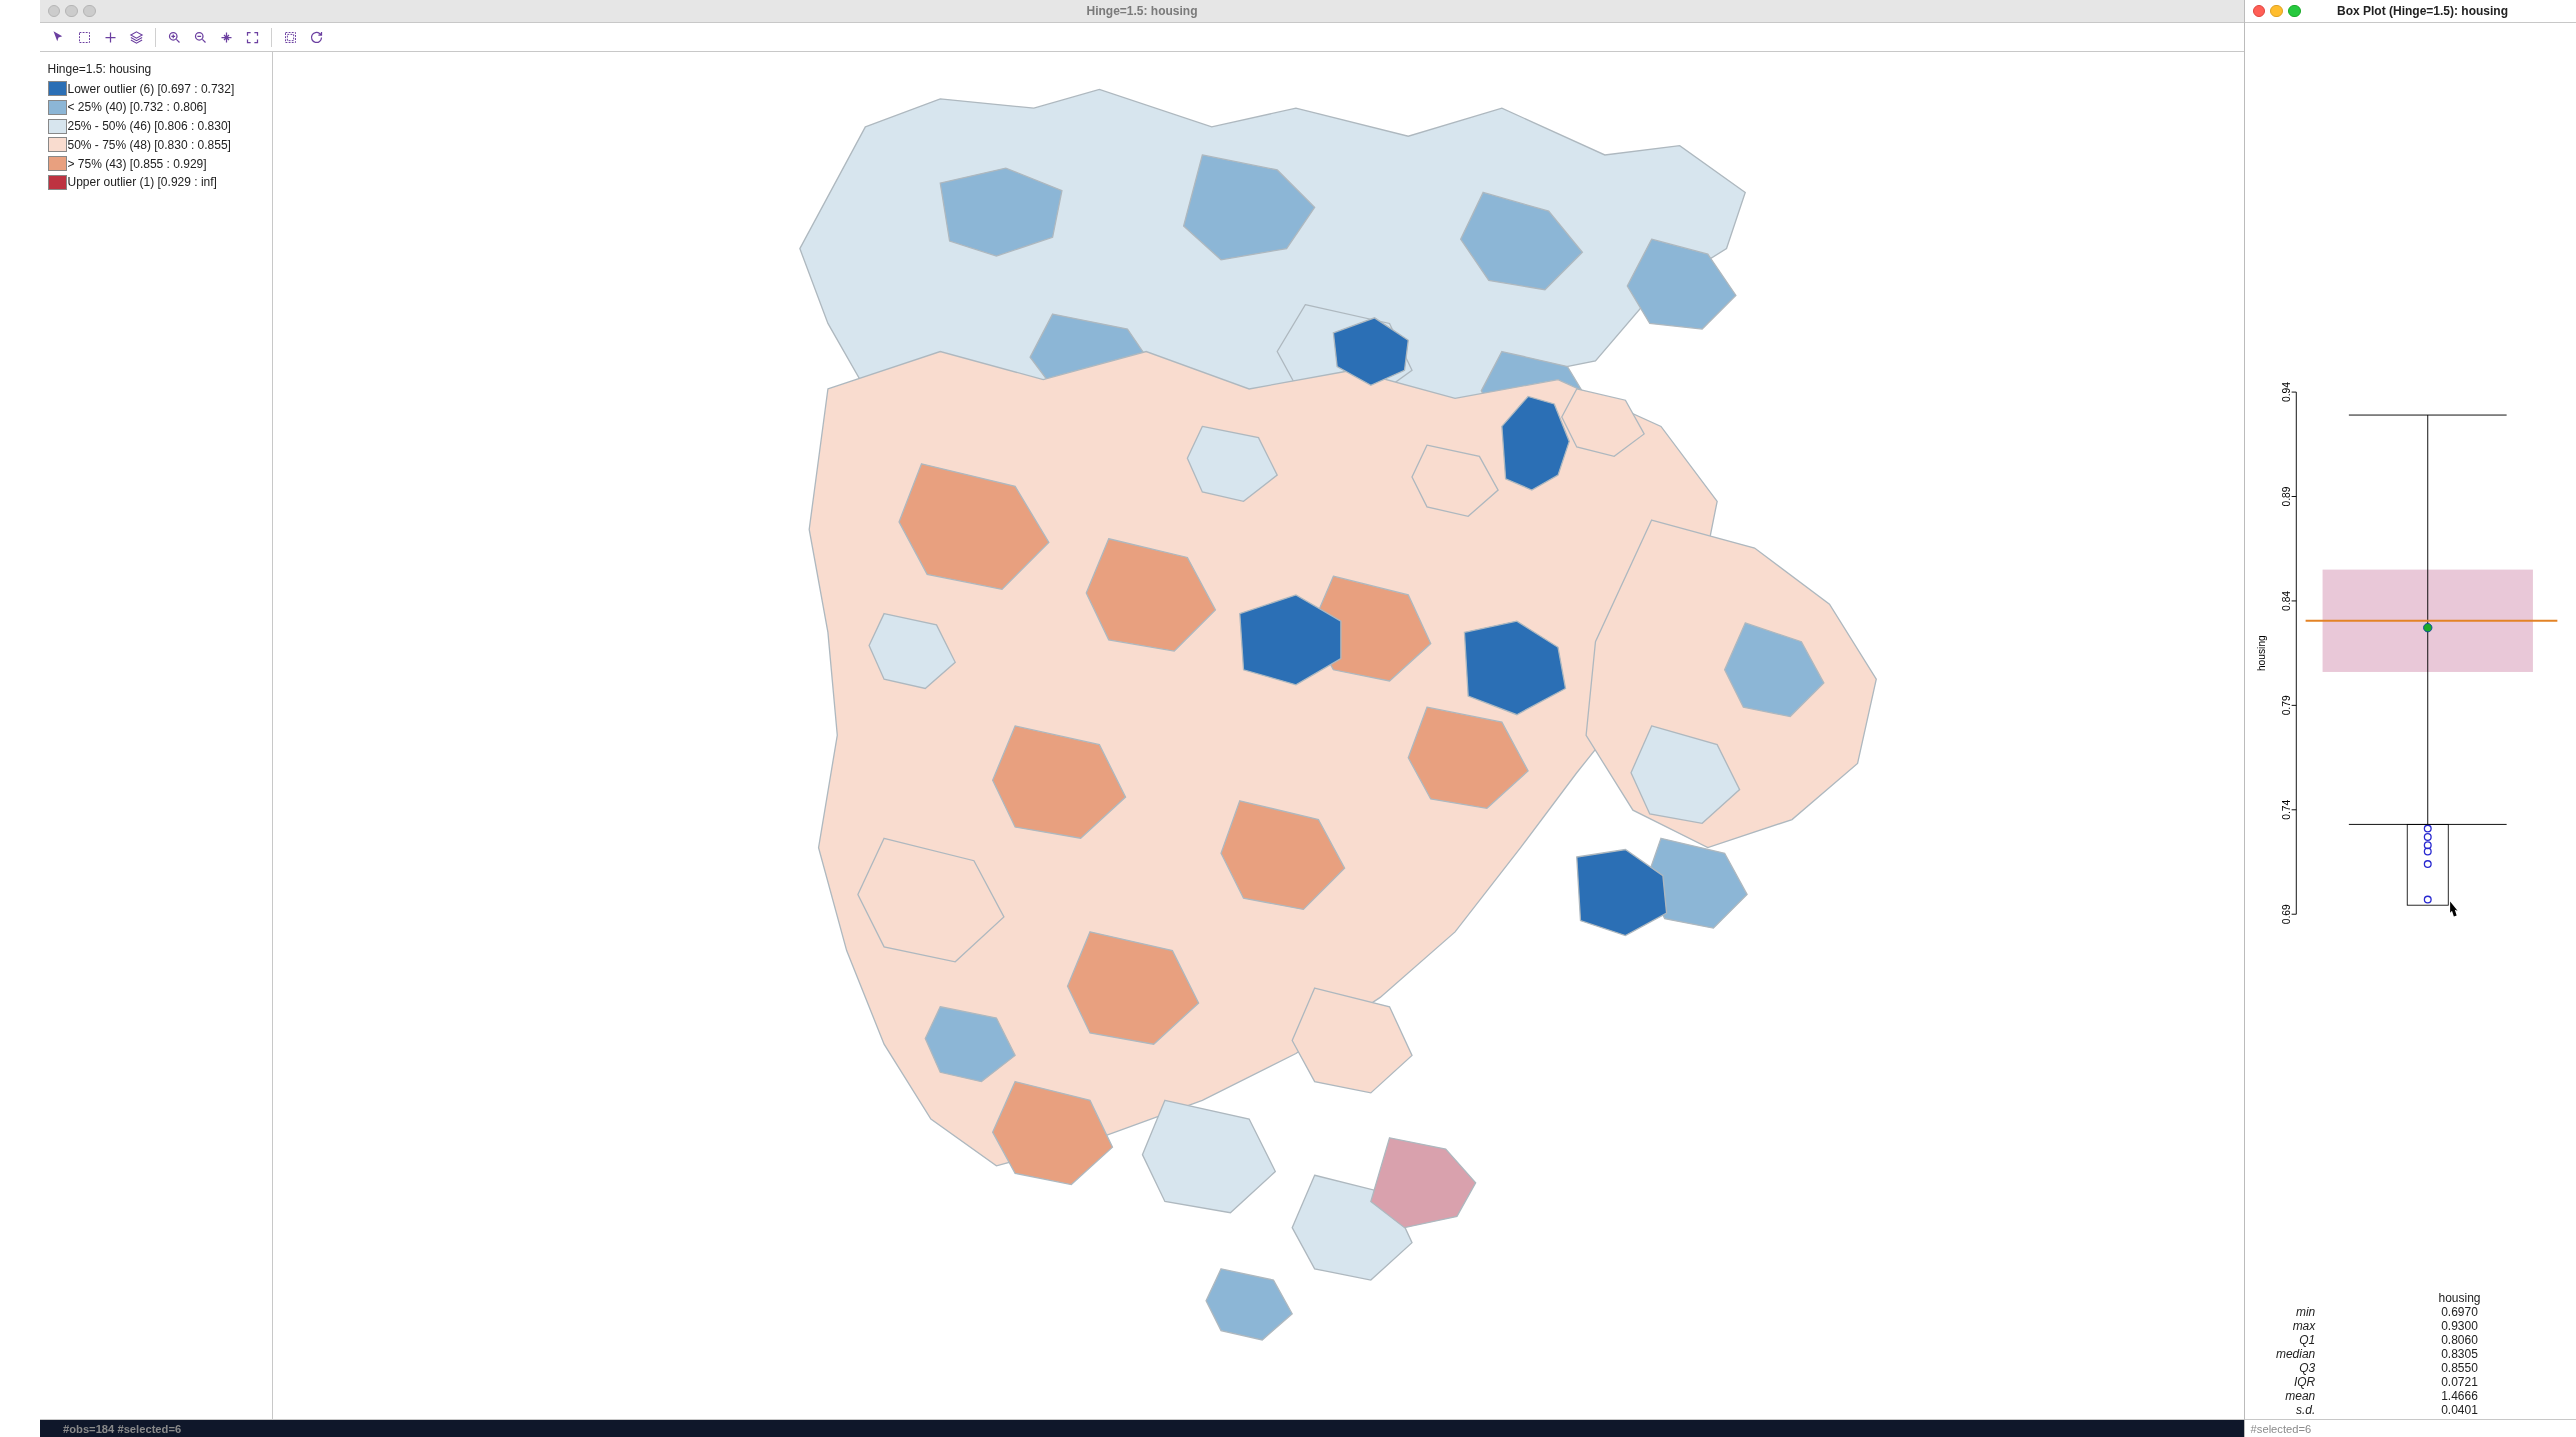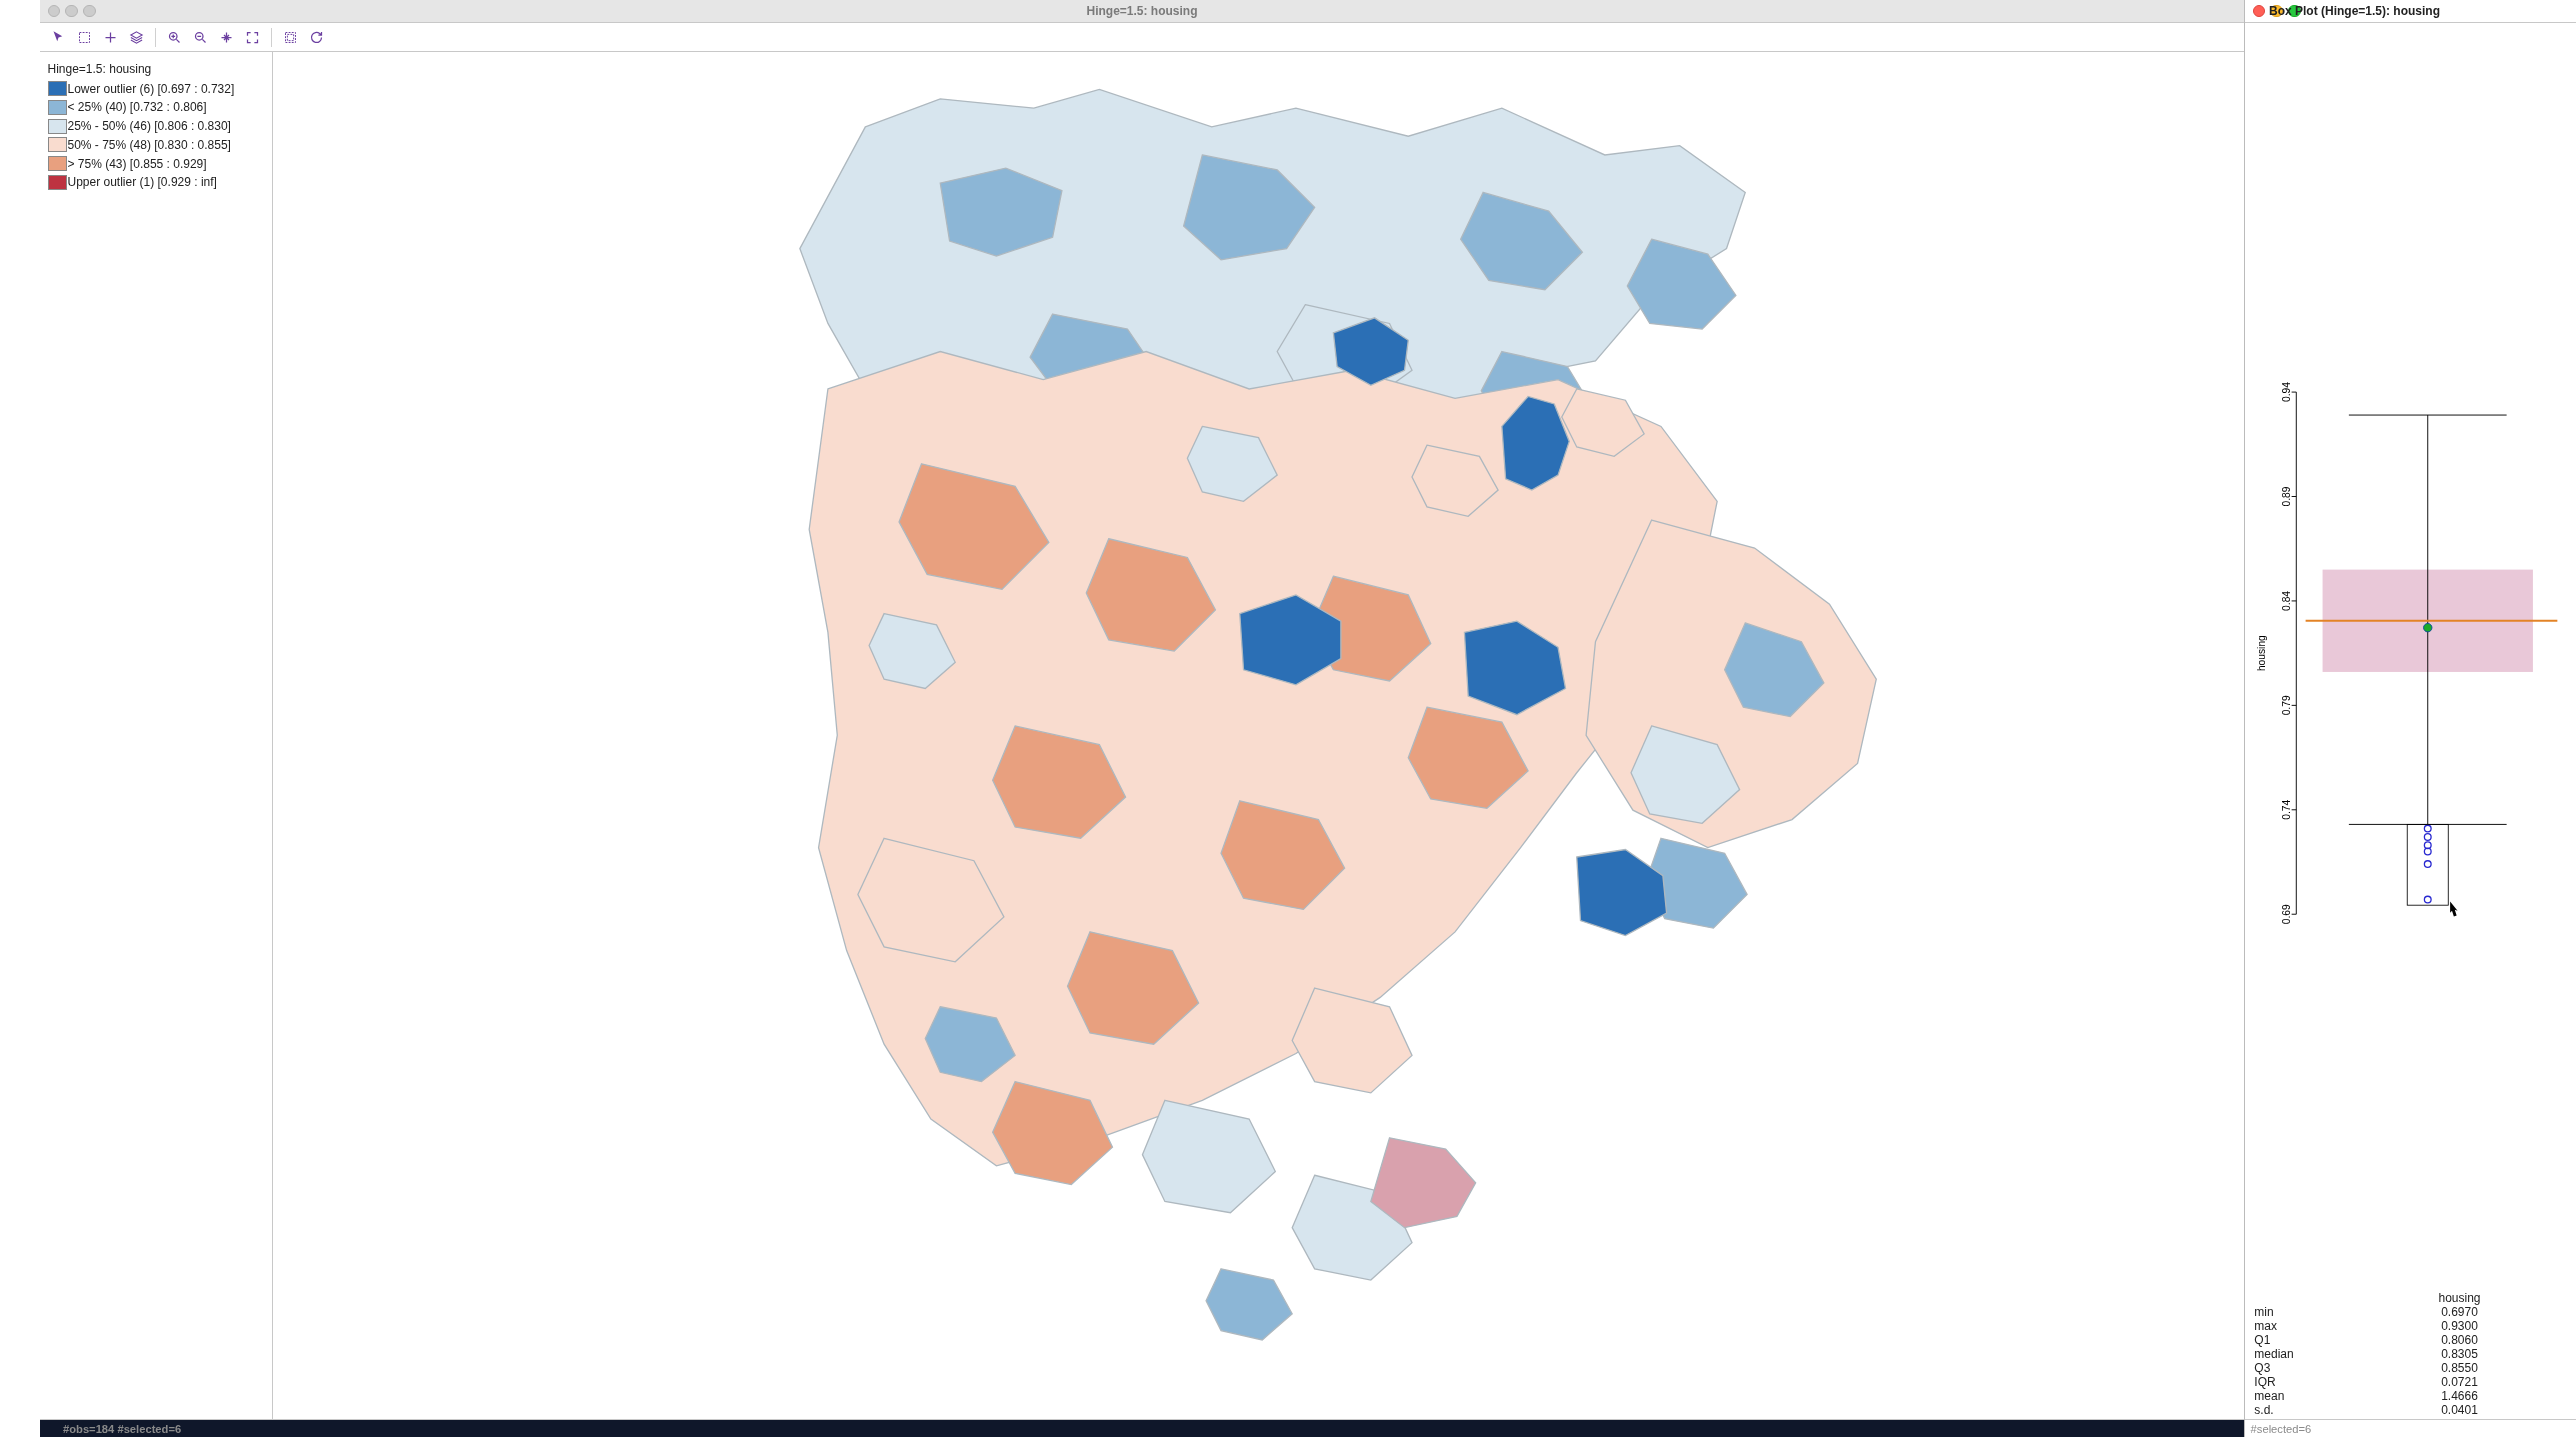--- a/index.html
+++ b/index.html
@@ -145,20 +145,21 @@
     display: flex;
     align-items: center;
     padding: 0 7.5px;
     background: #fff;
     border-bottom: 0.9px solid #c8c8c8;
     position: relative;
   }
   .box-title-text {
     position: absolute;
     left: 0; right: 0;
+    text-align: center;
     font-size: 12px;
     font-weight: 700;
     color: #222;
     pointer-events: none;
     margin-left: 24px;
   }
   .box-body {
     flex: 1 1 auto;
     display: flex;
     flex-direction: column;
@@ -172,20 +173,22 @@
     flex: 0 0 auto;
     padding: 3.7px 9.3px 1.9px 9.3px;
     font-size: 12px;
     border-top: none;
   }
   .stats-row {
     display: flex;
   }
   .stats-label {
     flex: 0 0 61px;
+    text-align: right;
+    font-style: italic;
   }
   .stats-val {
     flex: 1 1 auto;
     text-align: center;
     padding-left: 37px;
   }
   .box-status {
     height: 17px;
     border-top: 0.9px solid #c8c8c8;
     padding: 0 5.6px;

